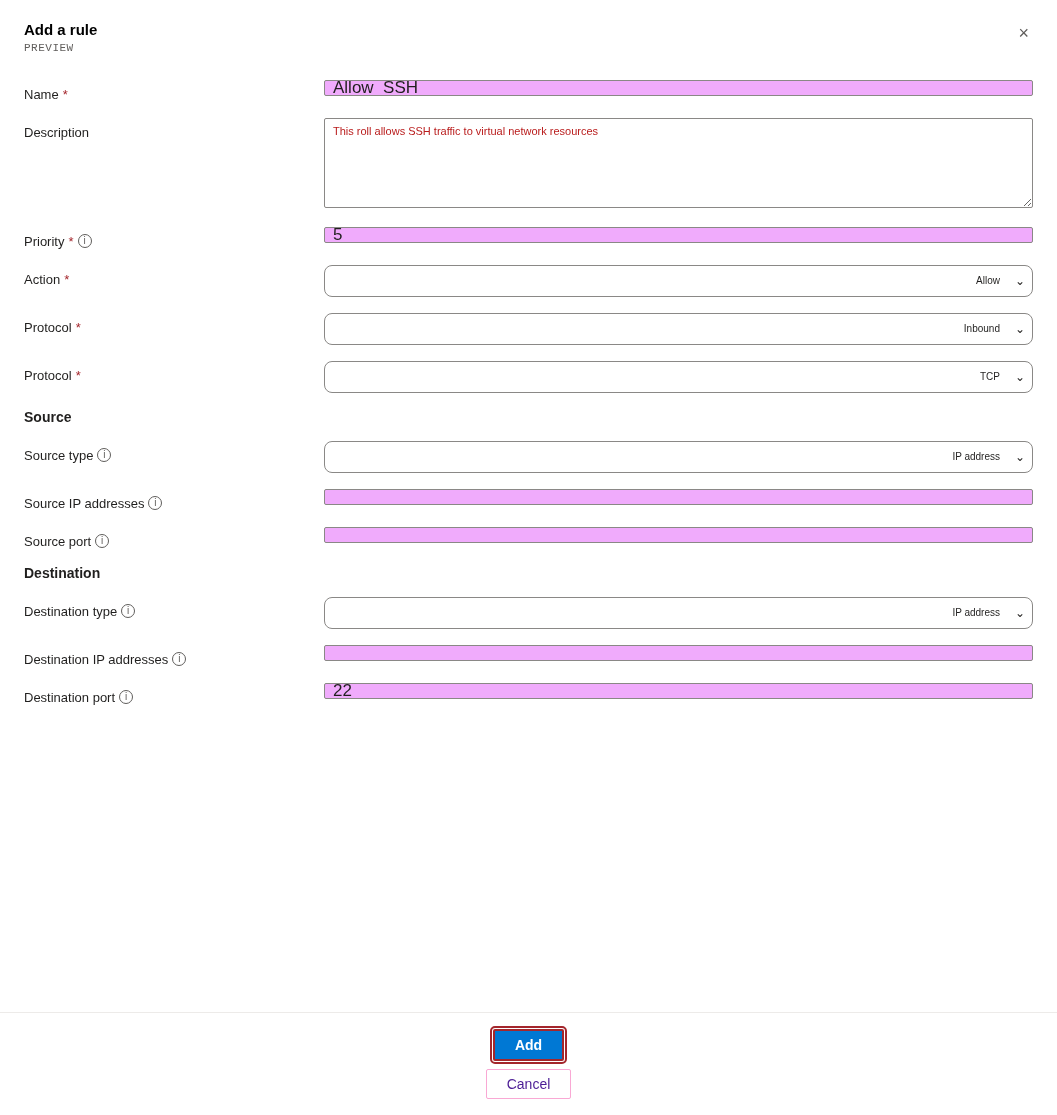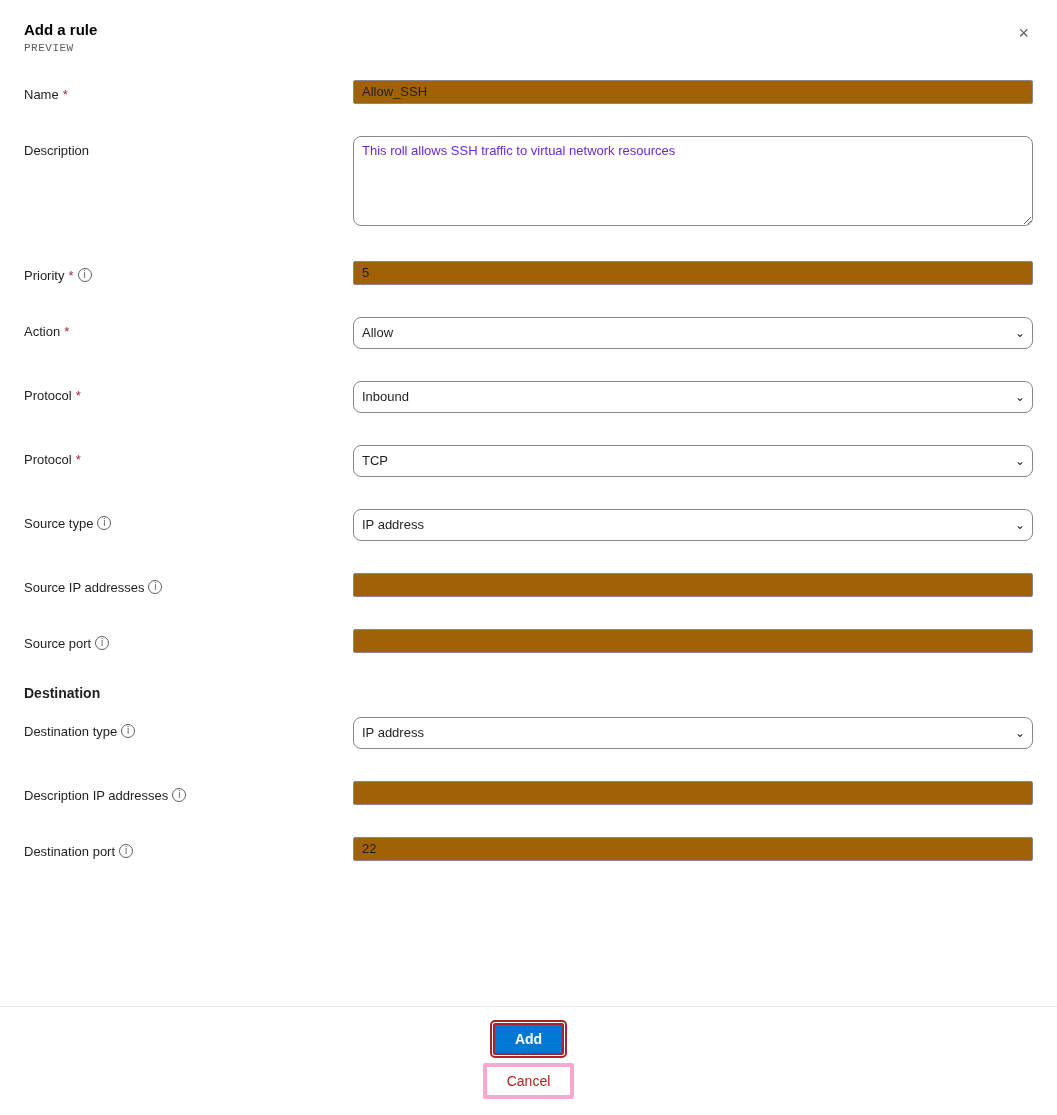--- a/index.html
+++ b/index.html
@@ -63,22 +63,21 @@
       text-decoration: none;
       cursor: pointer;
     }
     .ext-icon {
       font-size: 11px;
       vertical-align: middle;
     }
     .form-row {
       display: flex;
       align-items: flex-start;
-      margin-bottom: 32px;
-      gap: 29px;
+      margin-bottom: 16px;
     }
     .form-label {
       width: 300px;
       min-width: 300px;
       font-size: 13px;
       color: #201f1e;
       padding-top: 7px;
       display: flex;
       align-items: center;
       gap: 4px;
@@ -97,58 +96,59 @@
       font-size: 10px;
       color: #605e5c;
       cursor: pointer;
       line-height: 1;
     }
     .form-control {
       flex: 1;
     }
     .text-input {
       width: 100%;
-      height: 24px;
+      height: 16px;
       border: 1px solid #8a8886;
       border-radius: 2px;
       padding: 0 8px;
-      font-size: 13px;
+      font-size: 17px;
       color: #201f1e;
       outline: none;
-      background: #a16207;
+      background: #f0abfc;
     }
     .textarea-input {
       width: 100%;
       height: 90px;
       border: 1px solid #8a8886;
-      border-radius: 8px;
+      border-radius: 2px;
       padding: 6px 8px;
-      font-size: 13px;
-      color: #6d28d9;
+      font-size: 11px;
+      color: #b91c1c;
       outline: none;
       resize: vertical;
       background: #fff;
       font-family: inherit;
     }
     .select-wrapper {
       position: relative;
       width: 100%;
     }
     .select-input {
       width: 100%;
       height: 32px;
       border: 1px solid #8a8886;
       border-radius: 8px;
       padding: 0 32px 0 8px;
-      font-size: 13px;
+      font-size: 10px;
       color: #201f1e;
       outline: none;
       background: #fff;
       appearance: none;
       cursor: pointer;
+      text-align: right;
     }
     .chevron-icon {
       position: absolute;
       right: 8px;
       top: 50%;
       transform: translateY(-50%);
       pointer-events: none;
       color: #201f1e;
       font-size: 12px;
     }
@@ -176,22 +176,22 @@
       padding: 6px 20px;
       font-size: 14px;
       font-weight: 600;
       cursor: pointer;
       min-width: 70px;
       outline: 2px solid #a4262c;
       outline-offset: 1px;
     }
     .btn-secondary {
       background: #fff;
-      color: #b91c1c;
-      border: 4px solid #f9a8d4;
+      color: #4c1d95;
+      border: 1px solid #f9a8d4;
       border-radius: 2px;
       padding: 6px 20px;
       font-size: 14px;
       cursor: pointer;
       min-width: 70px;
     }
   </style>
 </head>
 <body>
 
@@ -279,20 +279,21 @@
             <option value="TCP">TCP</option>
             <option value="UDP">UDP</option>
             <option value="Any">Any</option>
             <option value="ICMP">ICMP</option>
           </select>
           <span class="chevron-icon">⌄</span>
         </div>
       </div>
     </div>
 
+    <div class="section-heading">Source</div>
 
     <div class="form-row">
       <div class="form-label">
         <span>Source type</span>
         <span class="info-icon">i</span>
       </div>
       <div class="form-control">
         <div class="select-wrapper">
           <select class="select-input">
             <option value="IP address">IP address</option>
@@ -338,21 +339,21 @@
             <option value="Service Tag">Service Tag</option>
             <option value="Application security group">Application security group</option>
           </select>
           <span class="chevron-icon">⌄</span>
         </div>
       </div>
     </div>
 
     <div class="form-row">
       <div class="form-label">
-        <span>Description IP addresses</span>
+        <span>Destination IP addresses</span>
         <span class="info-icon">i</span>
       </div>
       <div class="form-control">
         <input type="text" class="text-input" value="" style="">
       </div>
     </div>
 
     <div class="form-row">
       <div class="form-label">
         <span>Destination port</span>

